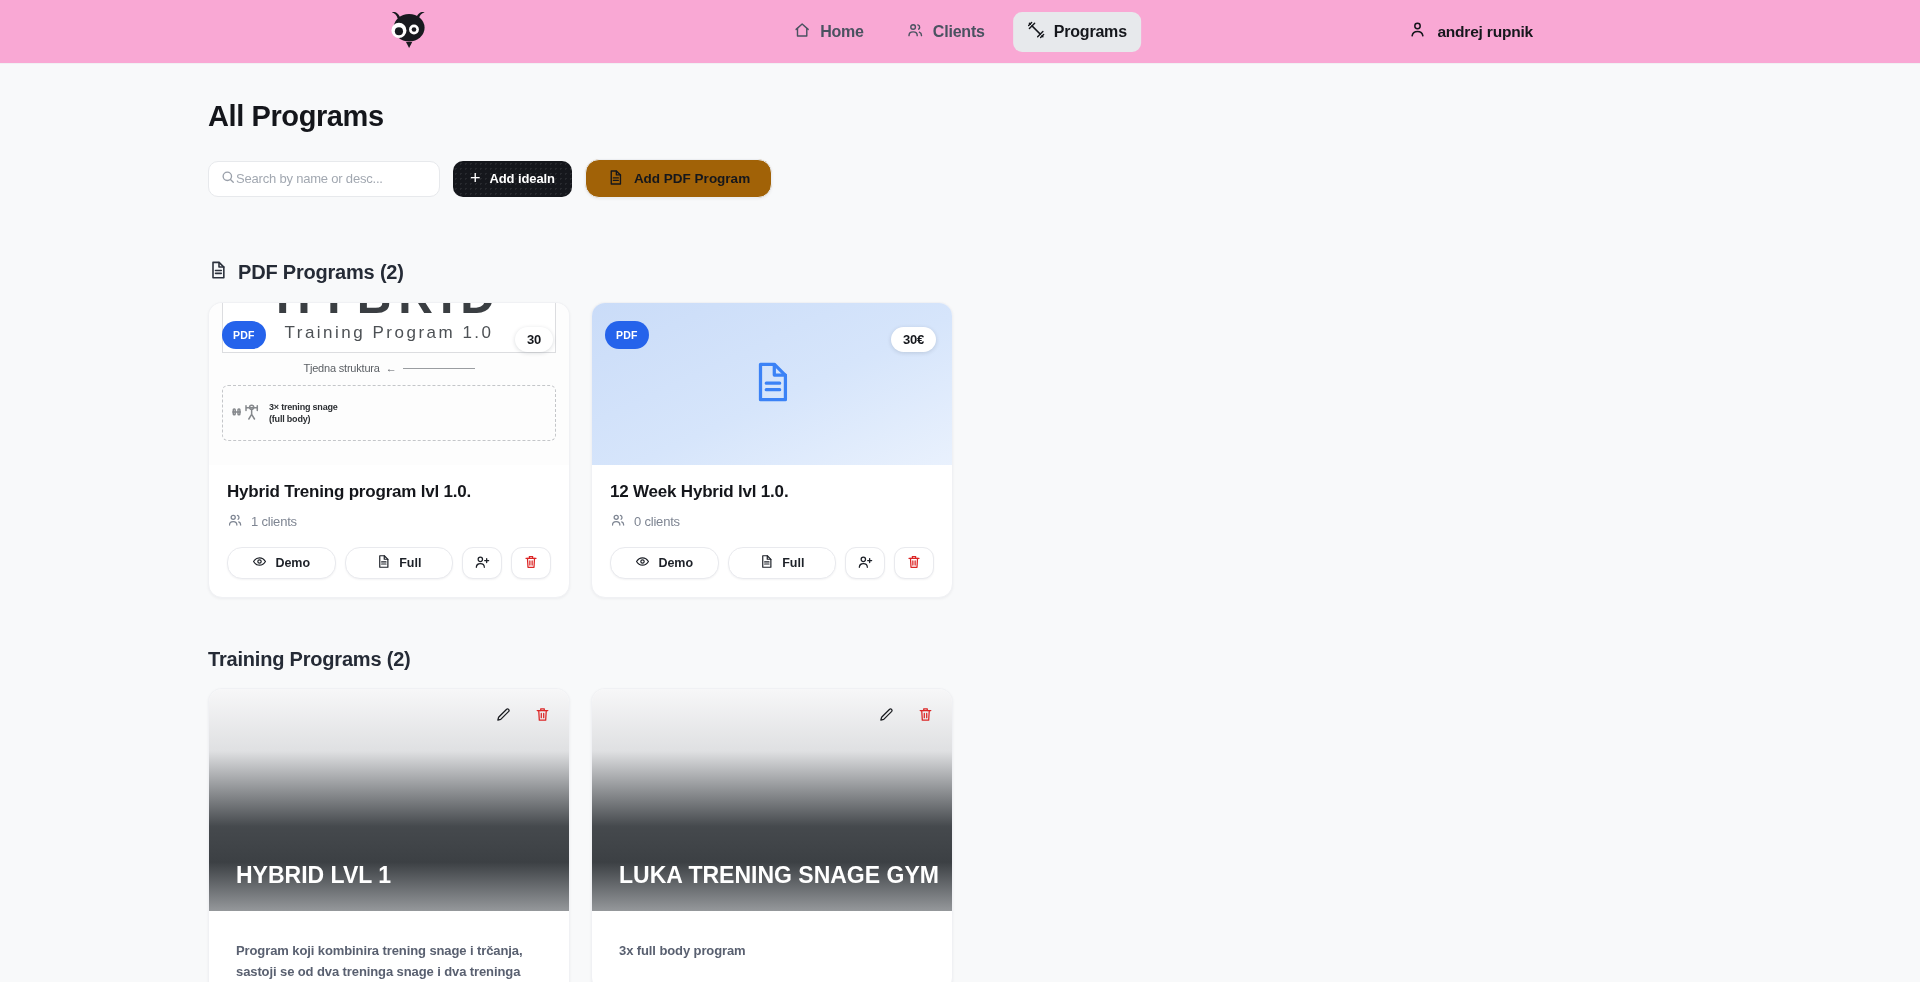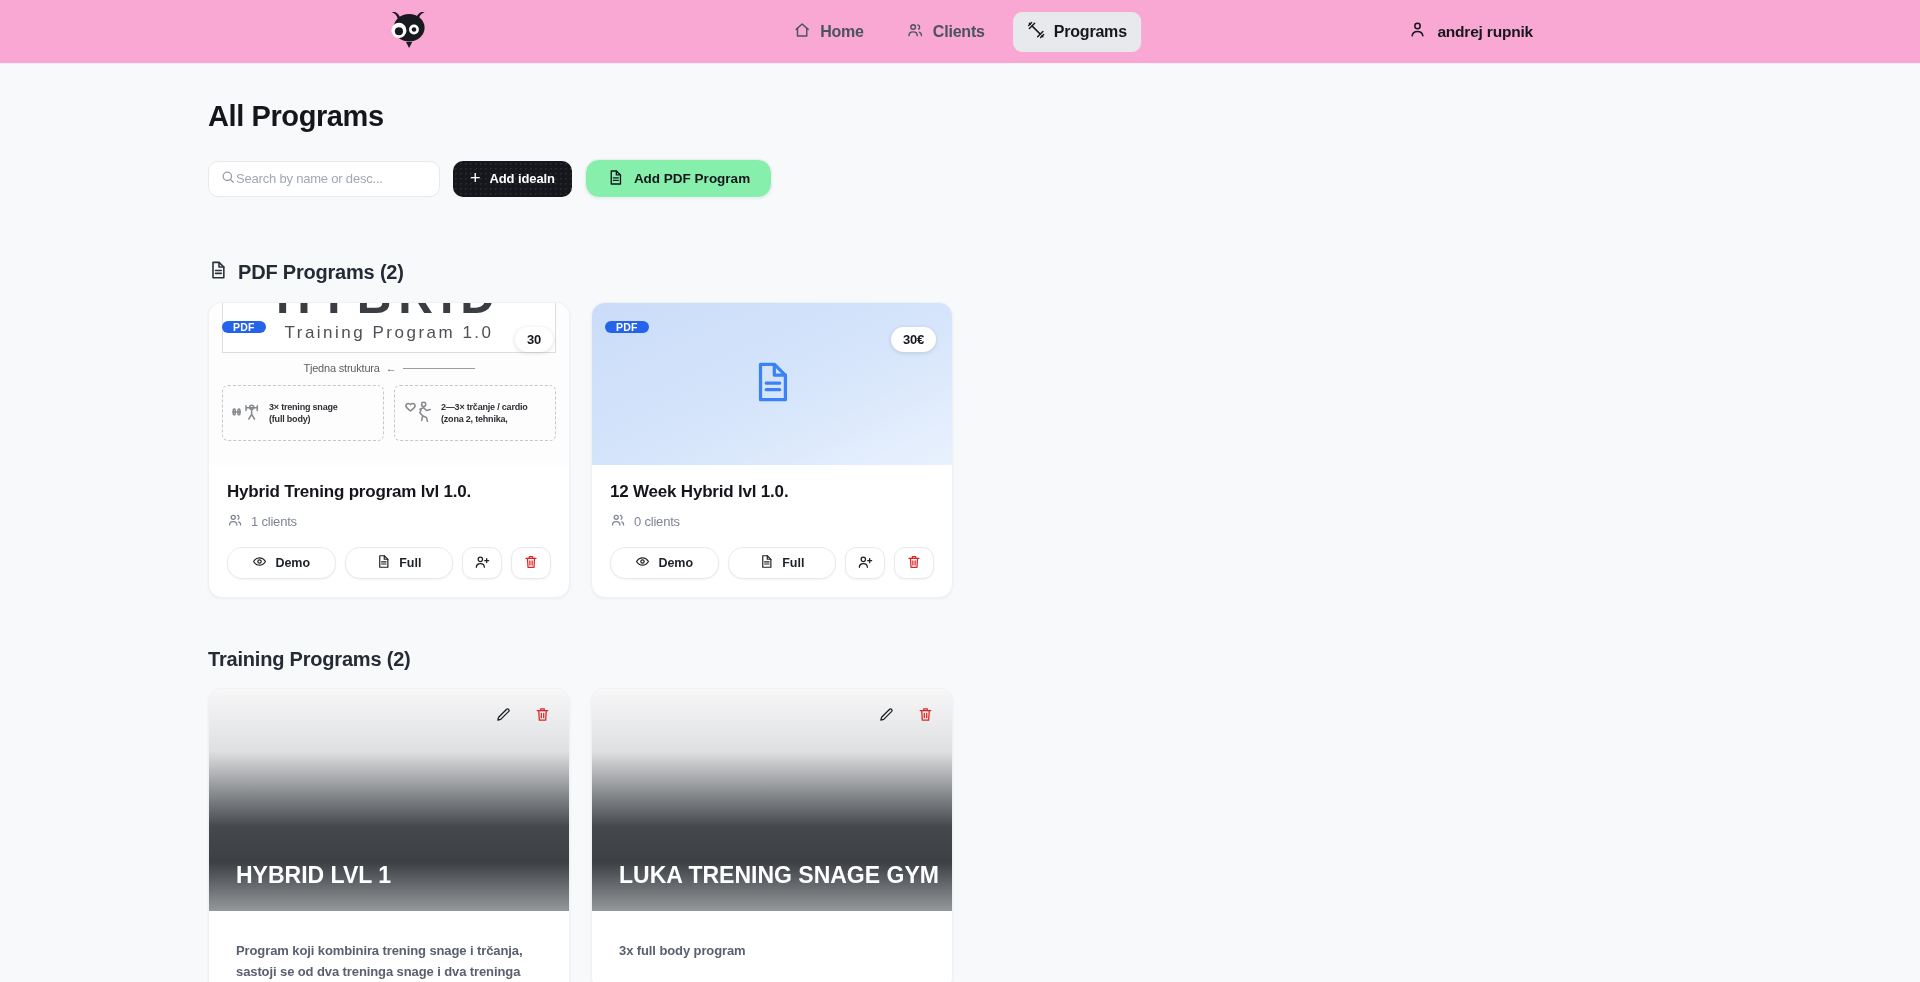--- a/index.html
+++ b/index.html
@@ -26,38 +26,38 @@
   .search-box { width:232px; height:36px; background:#fff; border:1px solid #e7e9ec; border-radius:10px;
     display:flex; align-items:center; padding:0 11px; color:#9aa0aa; }
   .search-box svg { width:16px; height:16px; flex:none; }
   .search-box input { border:none; outline:none; background:transparent; font:inherit; font-size:13px;
     color:#3c434e; width:100%; letter-spacing:-0.2px; }
   .search-box input::placeholder { color:#a2a8b1; }
   .btn-dark { height:36px; padding:0 17px; border:none; border-radius:10px; background-color:#15171c;
     background-image:radial-gradient(rgba(255,255,255,.08) 1px, transparent 1px); background-size:5px 5px;
     color:#fff; font-size:13px; font-weight:700; display:flex; align-items:center; gap:9px; cursor:pointer; letter-spacing:-0.1px; }
   .btn-dark .plus { font-size:18px; font-weight:400; line-height:1; margin-top:-2px; }
-  .btn-light { height:39px; padding:0 21px; border:1px solid #eceef1; border-radius:14px; background:#86efac;
+  .btn-light { height:39px; padding:0 21px; border:1px solid #eceef1; border-radius:14px; background:#a16207;
     box-shadow:0 1px 3px rgba(16,24,40,.06); color:#15171c; font-size:13.5px; font-weight:700;
     display:flex; align-items:center; gap:10px; cursor:pointer;justify-content:center; }
   .btn-light svg { width:17px; height:17px; }
 
   .section-head { margin-top:62px; display:flex; align-items:center; gap:10px; font-size:20px; font-weight:700; color:#252b36; }
   .section-head svg { width:20px; height:20px; color:#2b313c; }
   .section-head.no-icon { margin-top:50px; }
 
   .cards-row { margin-top:17px; display:flex; gap:21px; align-items:flex-start; }
   .card { width:362px; background:#fff; border:1px solid #f0f1f4; border-radius:14px;
     box-shadow:0 1px 3px rgba(16,24,40,.05); overflow:hidden; position:relative; }
 
   
   .preview { height:162px; position:relative; overflow:hidden; }
   .preview-doc { background:#fdfdfd; padding:0 13px; }
   .badge-pdf { position:absolute; top:18px; left:13px; background:#2563eb; color:#fff; font-size:10.5px;
-    font-weight:700; padding:0 11px; border-radius:999px; letter-spacing:0.2px; z-index:3; }
+    font-weight:700; padding:8px 11px; border-radius:999px; letter-spacing:0.2px; z-index:3; }
   .badge-price { position:absolute; top:24px; right:16px; background:#fff; color:#15171c; font-size:13px;
     font-weight:700; padding:5px 12px; border-radius:999px; box-shadow:0 1px 4px rgba(16,24,40,.15); z-index:3; }
 
   .pdf-headbox { border:1px solid #dcdde0; border-top:none; background:#fff; text-align:center; padding-bottom:9px; }
   .pdf-big { font-size:48px; font-weight:800; color:#3a3e42; letter-spacing:7px; margin-top:-30px; line-height:1; }
   .pdf-sub { font-size:17px; color:#4d5155; letter-spacing:2.5px; margin-top:2px; font-weight:400; }
   .pdf-tag { margin-top:7px; font-size:10.5px; font-weight:700; color:#26292d; line-height:1.45; }
   .pdf-week { margin-top:9px; display:flex; align-items:center; justify-content:center; gap:6px;
     font-size:11px; color:#5b5f64; padding:0 6px; }
   .pdf-week .tail { flex:0 0 72px; border-top:1.2px solid #9a9da1; }
@@ -230,33 +230,20 @@
                 <circle cx="23" cy="8" r="2.2"></circle>
                   <path d="M17 6.5v5M29 6.5v5M17 8.5h12"></path>
                   <path d="M23 10.5v5l-3 5M23 15.5l3 5"></path>
               </svg>
             </span>
             <span class="dash-text">
               <div>3× trening snage</div>
               <div>(full body)</div>
             </span>
           </div>
-          <div class="dash-box">
-            <span>
-              <svg viewBox="0 0 34 24" fill="none" stroke="currentColor" stroke-width="1.6" stroke-linecap="round" stroke-linejoin="round" width="32" height="24">
-                <path d="M9 5.2c-1-1.6-3.3-1.7-4.3-.3-.9 1.2-.5 2.9.8 4L9 12l3.5-3.1c1.3-1.1 1.7-2.8.8-4-1-1.4-3.3-1.3-4.3.3z"></path>
-                <circle cx="23" cy="5" r="2.2"></circle>
-                  <path d="M19 10l4-1.5 3 3 4-1M21 9l-2 5 3 3-1 5M22 17l4 2 1 4"></path>
-              </svg>
-            </span>
-            <span class="dash-text">
-              <div>2—3× trčanje / cardio</div>
-              <div>(zona 2, tehnika,</div>
-            </span>
-          </div>
         </div>
       </div>
       <div class="card-body">
         <div class="card-title">Hybrid Trening program lvl 1.0.</div>
         <div class="clients-row">
           <span>
             <svg viewBox="0 0 24 24" fill="none" stroke="currentColor" stroke-width="1.9" stroke-linecap="round" stroke-linejoin="round" width="16" height="16">
               <circle cx="9.3" cy="8" r="3.1"></circle>
                 <path d="M3.8 19.5c0-3 2.4-5 5.5-5s5.5 2 5.5 5"></path>
               <path d="M15.6 5.2c1.4.4 2.4 1.6 2.4 3.1 0 1.1-.5 2-1.3 2.6"></path>

